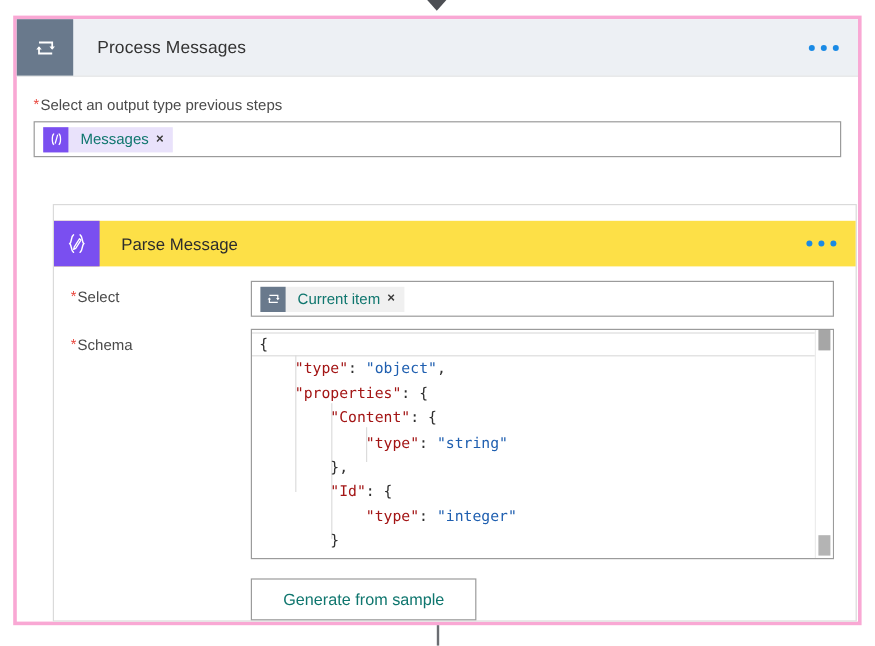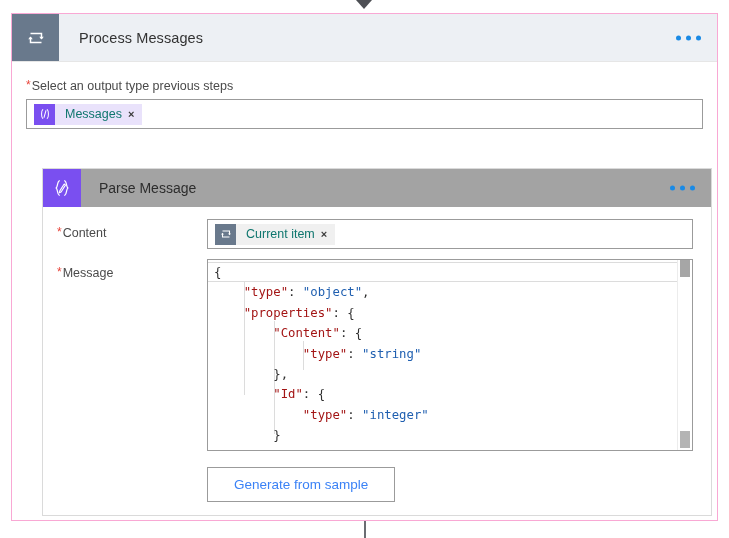--- a/index.html
+++ b/index.html
@@ -37,21 +37,21 @@
   }
 
   
   .outer-card {
     position: absolute;
     left: 11px;
     top: 13px;
     width: 707px;
     height: 508px;
     background: #ffffff;
-    border: 1px solid #f9a8d4;
+    border: 3px solid #f9a8d4;
     box-sizing: border-box;
   }
   .outer-header {
     height: 47px;
     background: #edf0f4;
     display: flex;
     align-items: center;
     position: relative;
     border-bottom: 1px solid #e6e6e6;
   }
@@ -152,24 +152,25 @@
     left: 30px;
     top: 154px;
     width: 670px;
     height: 348px;
     border: 1px solid #dadada;
     background: #ffffff;
     box-sizing: border-box;
   }
   .inner-header {
     height: 38px;
-    background: #a3a3a3;
-    display: flex;
-    align-items: center;
-    position: relative;
+    background: #fde047;
+    display: flex;
+    align-items: center;
+    position: relative;
+    margin-top: 13px;
   }
   .inner-icon-box {
     width: 38px;
     height: 38px;
     background: #7a4ff0;
     display: flex;
     align-items: center;
     justify-content: center;
     flex: 0 0 auto;
   }
@@ -255,21 +256,21 @@
   }
   .sb-thumb.top { top: 0px; }
   .sb-thumb.bot { bottom: 2px; background: #b4b4b4; }
 
   
   .btn-row { padding-left: 164px; margin-top: 16px; }
   .btn {
     display: inline-block;
     border: 1px solid #9b9b9b;
     background: #ffffff;
-    color: #3b82f6;
+    color: #0f766e;
     font-size: 13.5px;
     padding: 9px 26px;
     cursor: pointer;
     font-family: "Liberation Sans", sans-serif;
   }
 </style>
 </head>
 <body>
 
 <div class="connector-top"></div>
@@ -328,21 +329,21 @@
         <span></span>
           <span></span>
           <span></span>
       </div>
     </div>
 
     <div class="inner-body">
 
       <div class="row">
         <div class="row-label">
-          <span class="req-star">*</span><span>Content</span>
+          <span class="req-star">*</span><span>Select</span>
         </div>
         <div class="row-field">
           <div class="token-input">
             <div class="token neutral">
               <div class="token-icon gray">
                 <svg width="14" height="14" viewBox="0 0 24 24" aria-hidden="true">
                   <path d="M6 7 H18 V13" fill="none" stroke="#ffffff" stroke-width="1.8"></path>
                   <path d="M18 17 H6 V11" fill="none" stroke="#ffffff" stroke-width="1.8"></path>
                   <path d="M15.5 11 L18 14 L20.5 11 Z" fill="#ffffff"></path>
                   <path d="M3.5 13 L6 10 L8.5 13 Z" fill="#ffffff"></path>
@@ -350,21 +351,21 @@
               </div>
               <div class="token-label">Current item</div>
               <div class="token-x">×</div>
             </div>
           </div>
         </div>
       </div>
 
       <div class="row">
         <div class="row-label">
-          <span class="req-star">*</span><span>Message</span>
+          <span class="req-star">*</span><span>Schema</span>
         </div>
         <div class="row-field">
           <div class="code-editor">
             <div class="code-scroll" id="code-scroll">
                 <div class="indent-guide" style="left: 35.8px; top: 21px; bottom: 55px;"></div>
                 <div class="indent-guide" style="left: 65.6px; top: 61px; bottom: 16px;"></div>
                 <div class="indent-guide" style="left: 95.4px; top: 81px; bottom: 80px;"></div>
                 <div class="code-line active"><span class="tok-pun">{</span></div>
                 <div class="code-line">    <span class="tok-key">"type"</span><span class="tok-pun">: </span><span class="tok-val">"object"</span><span class="tok-pun">,</span></div>
                 <div class="code-line">    <span class="tok-key">"properties"</span><span class="tok-pun">: {</span></div>

